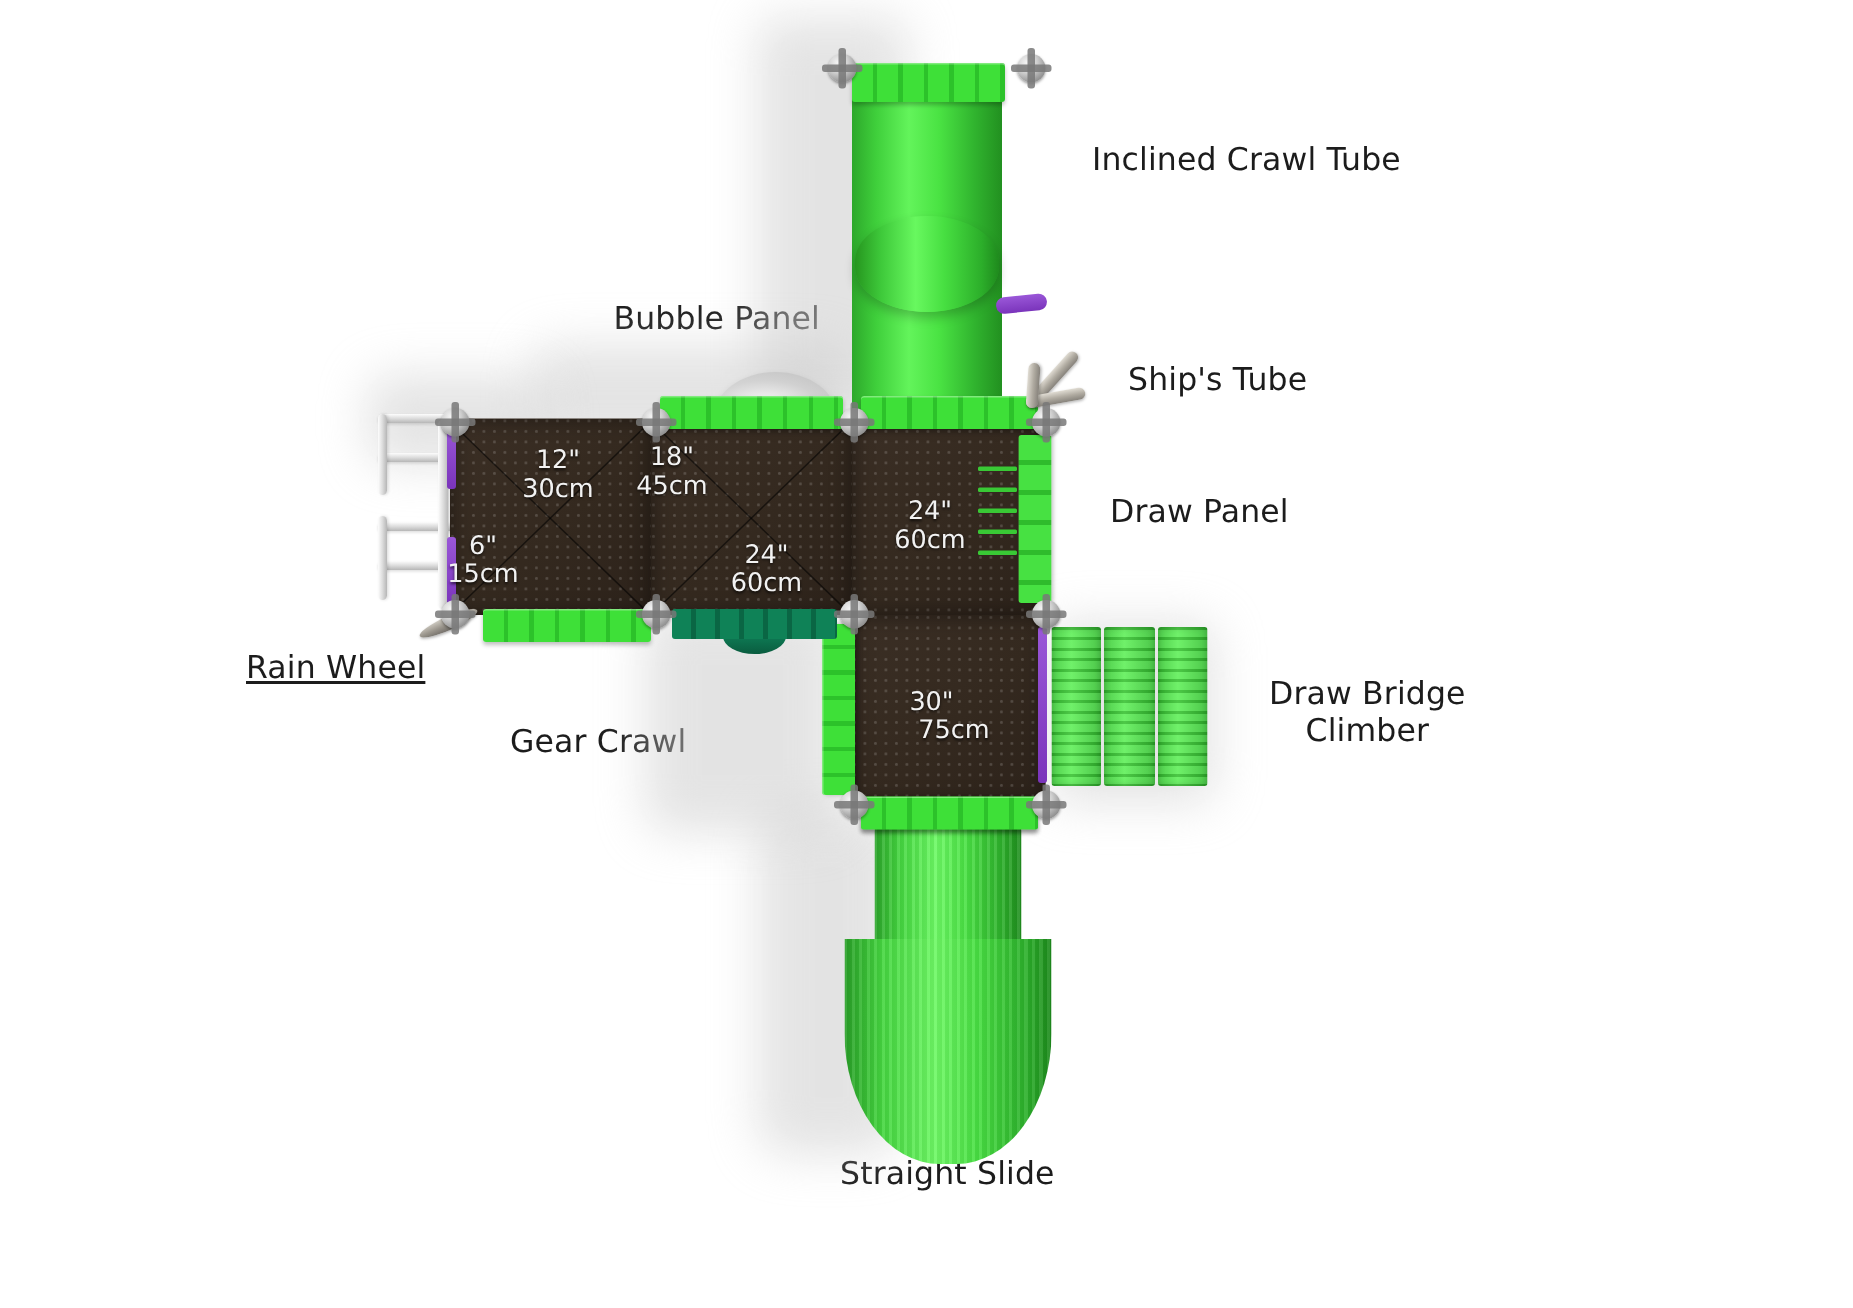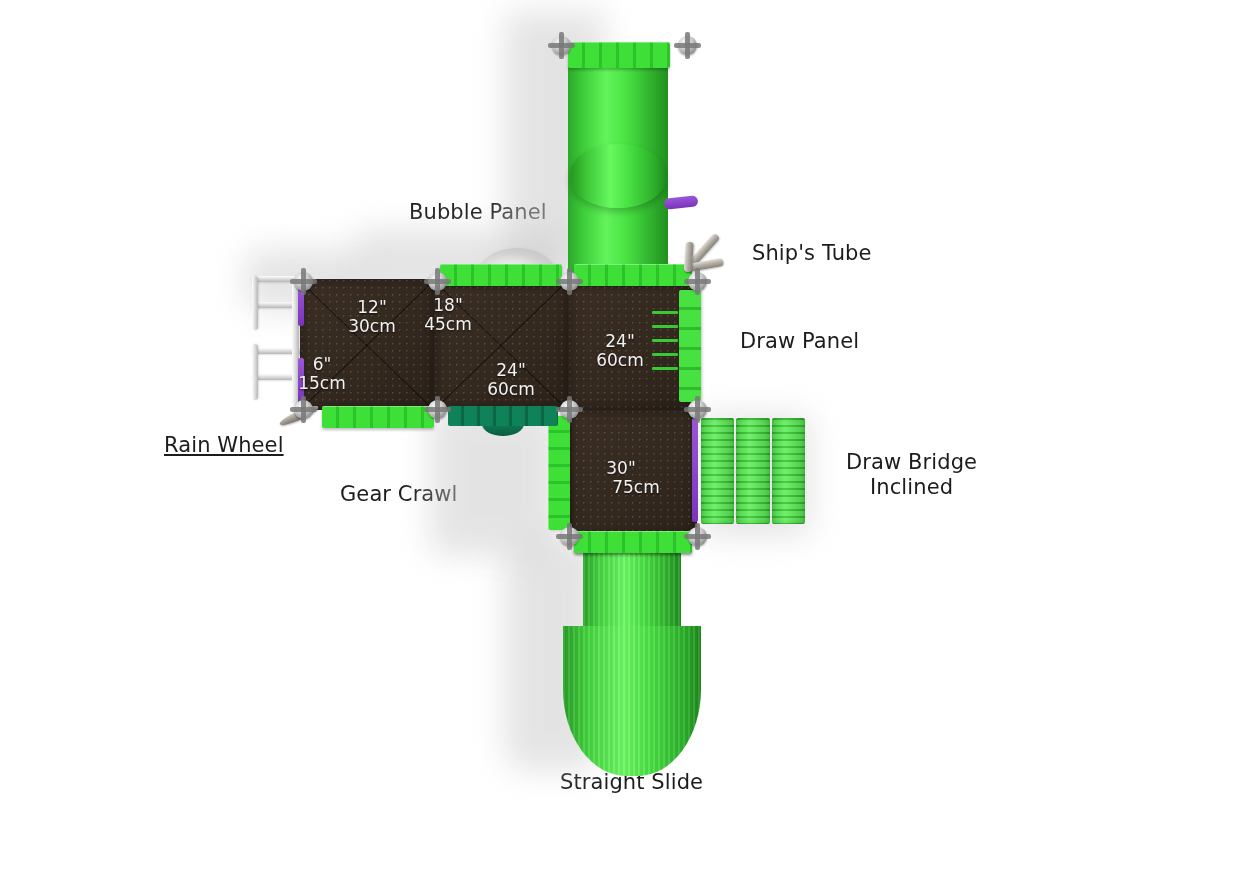--- a/index.html
+++ b/index.html
@@ -432,22 +432,23 @@
   <div class="post" style="left:428px; top:272px;"></div>
   <div class="post" style="left:560px; top:272px;"></div>
   <div class="post" style="left:688px; top:272px;"></div>
   <div class="post" style="left:294px; top:400px;"></div>
   <div class="post" style="left:428px; top:400px;"></div>
   <div class="post" style="left:560px; top:400px;"></div>
   <div class="post" style="left:688px; top:400px;"></div>
   <div class="post" style="left:560px; top:527px;"></div>
   <div class="post" style="left:688px; top:527px;"></div>
 
+  <div class="callout" style="left:728px; top:94px;">Inclined Crawl Tube</div>
   <div class="callout" style="left:409px; top:200px;">Bubble Panel</div>
   <div class="callout" style="left:752px; top:241px;">Ship's Tube</div>
   <div class="callout" style="left:740px; top:329px;">Draw Panel</div>
   <div class="callout" style="left:164px; top:433px;text-decoration:underline;">Rain Wheel</div>
   <div class="callout" style="left:340px; top:482px;">Gear Crawl</div>
   <div class="callout center" style="left:846px; top:450px;">Draw Bridge
-Inclined</div>
+Climber</div>
   <div class="callout" style="left:560px; top:770px;">Straight Slide</div>
 
 </div>
 
 </body></html>

